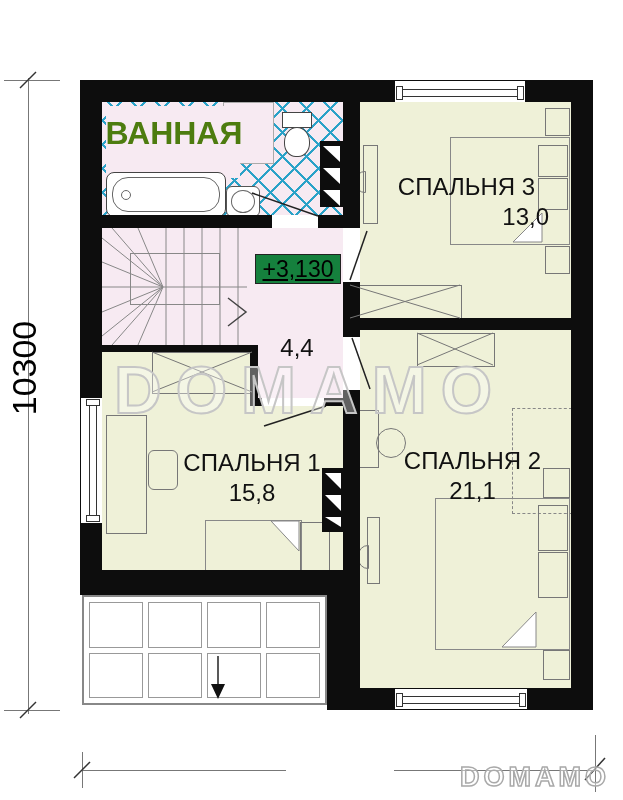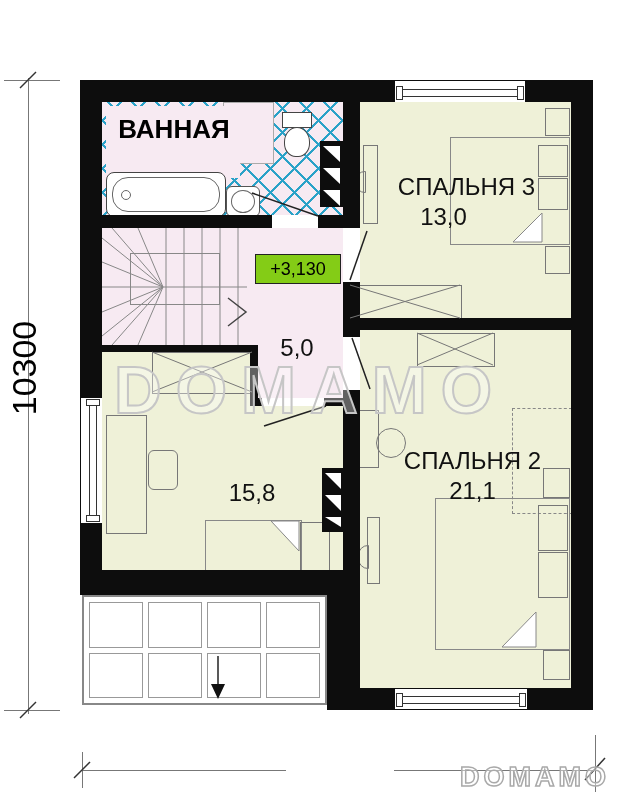--- a/index.html
+++ b/index.html
@@ -17,23 +17,23 @@
   .fw{background:#ffffff;}
   .gap{position:absolute;background:#ffffff;z-index:4;}
   .win{position:absolute;background:#ffffff;z-index:4;}
   .pane-h{position:absolute;left:3px;right:3px;top:50%;margin-top:-3px;height:6px;
           border-top:1px solid #333;border-bottom:1px solid #333;}
   .pane-v{position:absolute;top:3px;bottom:3px;left:50%;margin-left:-3px;width:6px;
           border-left:1px solid #333;border-right:1px solid #333;}
   .caph{position:absolute;top:50%;margin-top:-6px;width:5px;height:12px;border:1px solid #333;background:#fff;}
   .capv{position:absolute;left:50%;margin-left:-6px;height:5px;width:12px;border:1px solid #333;background:#fff;}
   .lbl{position:absolute;z-index:6;text-align:center;color:#111;font-size:24px;line-height:1.2;}
-  .lbl-bath{color:#000000;font-size:26px;font-weight:bold;}
-  .elev{position:absolute;z-index:6;border:1px solid #222;background:#84cc16;
-        font-size:18px;text-align:center;line-height:28px;}
+  .lbl-bath{color:#4d7c0f;font-size:32px;font-weight:bold;}
+  .elev{position:absolute;z-index:6;border:1px solid #222;background:#15803d;
+        font-size:23px;text-align:center;line-height:28px;text-decoration:underline;}
   .dim{position:absolute;z-index:6;color:#000;font-size:38px;text-align:center;}
   .dimline{position:absolute;background:#777;z-index:2;}
   .shaft{position:absolute;background:#0d0d0d;z-index:4;}
   .wm{position:absolute;z-index:7;font-weight:bold;color:rgba(255,255,255,0.35);
       -webkit-text-stroke:2px #c6c6c6;letter-spacing:14px;text-align:center;pointer-events:none;}
   .wm-corner{position:absolute;z-index:7;font-weight:bold;color:rgba(255,255,255,0.45);
       -webkit-text-stroke:1.5px #a9a9a9;letter-spacing:4px;text-align:right;pointer-events:none;}
   svg.overlay{position:absolute;left:0;top:0;z-index:5;pointer-events:none;}
   .title{position:absolute;left:80px;top:6px;width:520px;text-align:center;
          font-size:31px;font-weight:bold;color:#000;z-index:6;}
@@ -141,22 +141,23 @@
     <div class="bcell"></div>
     <div class="bcell"></div>
     <div class="bcell"></div>
     <div class="bcell"></div>
     <div class="bcell"></div>
     <div class="bcell"></div>
   </div>
 
   <div class="lbl lbl-bath" style="left:104px;top:114px;width:140px;">ВАННАЯ</div>
   <div class="lbl" style="left:384px;top:173px;width:165px;">СПАЛЬНЯ 3</div>
-  <div class="lbl" style="left:361px;top:203px;width:165px;">13,0</div>
-  <div class="lbl" style="left:250px;top:334px;width:94px;">5,0</div>
+  <div class="lbl" style="left:384px;top:203px;width:165px;text-align:right;">13,0</div>
+  <div class="lbl" style="left:250px;top:334px;width:94px;">4,4</div>
+  <div class="lbl" style="left:172px;top:449px;width:160px;">СПАЛЬНЯ 1</div>
   <div class="lbl" style="left:172px;top:479px;width:160px;">15,8</div>
   <div class="lbl" style="left:390px;top:447px;width:165px;">СПАЛЬНЯ 2</div>
   <div class="lbl" style="left:390px;top:477px;width:165px;">21,1</div>
   <div class="elev" style="left:255px;top:254px;width:84px;height:28px;">+3,130</div>
 
   <div class="dimline" style="left:28px;top:78px;width:1px;height:636px;"></div>
   <div class="dimline" style="left:4px;top:80px;width:56px;height:1px;"></div>
   <div class="dimline" style="left:4px;top:710px;width:56px;height:1px;"></div>
   <div class="dim" style="left:-60px;top:348px;width:168px;height:40px;line-height:40px;transform:rotate(-90deg);font-size:34px;">10300</div>
   <div class="dimline" style="left:82px;top:770px;width:204px;height:1px;"></div>

